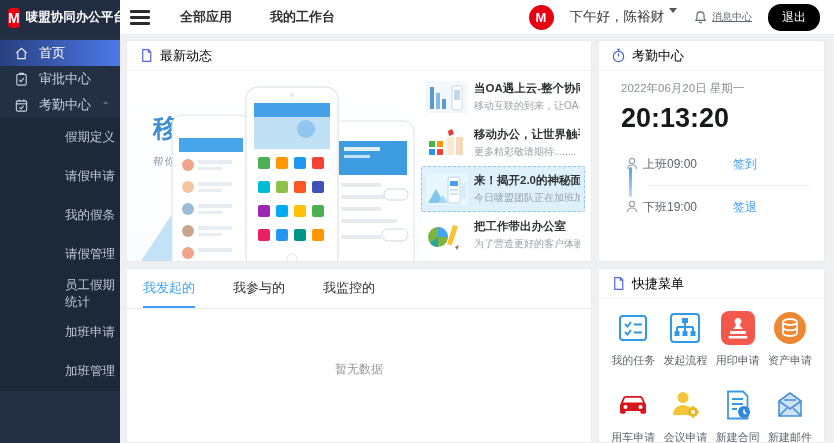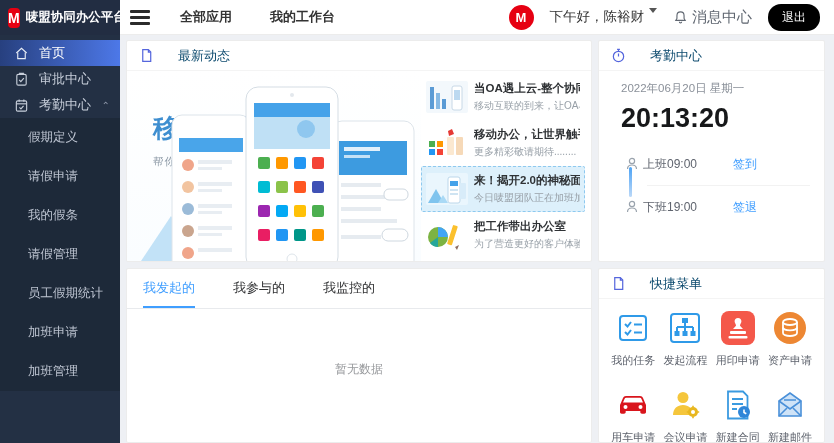--- a/index.html
+++ b/index.html
@@ -14,41 +14,41 @@
   .header-main { flex:1; background:#fff; display:flex; align-items:center; border-bottom:1px solid #ececec; padding:0 14px 0 10px; }
   .hamburger { width:20px; display:flex; flex-direction:column; gap:3px; cursor:pointer; margin-right:30px; }
   .hamburger span { display:block; height:3px; background:#2b2b2b; border-radius:1px; }
   .top-nav { display:flex; gap:38px; }
   .top-nav-item { font-size:13px; color:#333; font-weight:bold; cursor:pointer; }
   .header-spacer { flex:1; }
   .header-right { display:flex; align-items:center; gap:16px; }
   .avatar { width:25px; height:25px; border-radius:50%; background:#e60012; color:#fff; font-weight:bold; font-size:13px; display:flex; align-items:center; justify-content:center; }
   .greeting { font-size:13.5px; color:#333; display:flex; align-items:flex-start; gap:5px; cursor:pointer; }
   .caret-down { width:0; height:0; border-left:4px solid transparent; border-right:4px solid transparent; border-top:5px solid #555; }
-  .msg-center { display:flex; align-items:center; gap:4px; font-size:15px; color:#5f6670; cursor:pointer; }
+  .msg-center { display:flex; align-items:center; gap:4px; font-size:10px; color:#5f6670; cursor:pointer;text-decoration:underline; }
   .logout-btn { background:#000000; color:#fff; font-size:12px; border:none; border-radius:13px; padding:5px 14px; cursor:pointer; }
 
   
   .shell { display:flex; height:408px; }
 
   
   .sidebar { width:120px; flex:0 0 120px; background:#233044; padding-top:5px; overflow:hidden; }
   .side-item { height:26px; display:flex; align-items:center; gap:10px; padding-left:14px; color:#c8cfdb; font-size:13px; cursor:pointer; position:relative; }
   .side-item.active { background:linear-gradient(90deg,#27407f 0%,#4d78e8 100%); color:#fff; }
   .side-item .caret-up { position:absolute; right:10px; color:#8a93a6; font-size:10px; }
   .side-sub { background:#1d2939; }
-  .side-sub-item { height:39px; display:flex; align-items:center; padding-left:28px; color:#bfc6d3; font-size:12.5px; cursor:pointer; }
+  .side-sub-item { height:39px; display:flex; align-items:center; padding-left:28px; color:#bfc6d3; font-size:12.5px; cursor:pointer;margin-left:37px; }
   .sicon { width:15px; height:15px; flex:0 0 15px; }
 
   
   .main { flex:1; padding:5px 9px 0 6px; display:flex; gap:6px; min-width:0; }
   .col-left { flex:1; display:flex; flex-direction:column; gap:6px; min-width:0; }
   .col-right { width:227px; flex:0 0 227px; display:flex; flex-direction:column; gap:6px; }
   .panel { background:#fff; border:1px solid #ececec; border-radius:2px; overflow:hidden; }
-  .panel-hd { height:30px; display:flex; align-items:center; gap:24px; padding:0 12px; color:#0c4a6e; font-size:13px; border-bottom:1px solid #f4f4f4; }
+  .panel-hd { height:30px; display:flex; align-items:center; gap:6px; padding:0 12px; color:#000000; font-size:13px; border-bottom:1px solid #f4f4f4; }
 
   
   .news-panel { height:222px; display:flex; flex-direction:column; }
   .news-body { flex:1; display:flex; min-height:0; }
   .carousel { flex:1; position:relative; overflow:hidden; background:linear-gradient(180deg,#ffffff, #fafdff); cursor:pointer; }
   .car-headline { position:absolute; left:26px; top:40px; font-size:26px; font-weight:bold; color:#3e8ed0; letter-spacing:2px; }
   .car-subline { position:absolute; left:26px; top:84px; font-size:10.5px; color:#8b98a5; letter-spacing:1px; }
   .news-list { width:170px; flex:0 0 170px; padding:3px 6px 3px 0; display:flex; flex-direction:column; }
   .news-item { flex:1; display:flex; align-items:center; gap:6px; padding:2px 4px; border:1px solid transparent; cursor:pointer; min-height:0; }
   .news-item.active { background:#ddf0fb; border:1px dashed #8ec9ef; border-radius:2px; }

